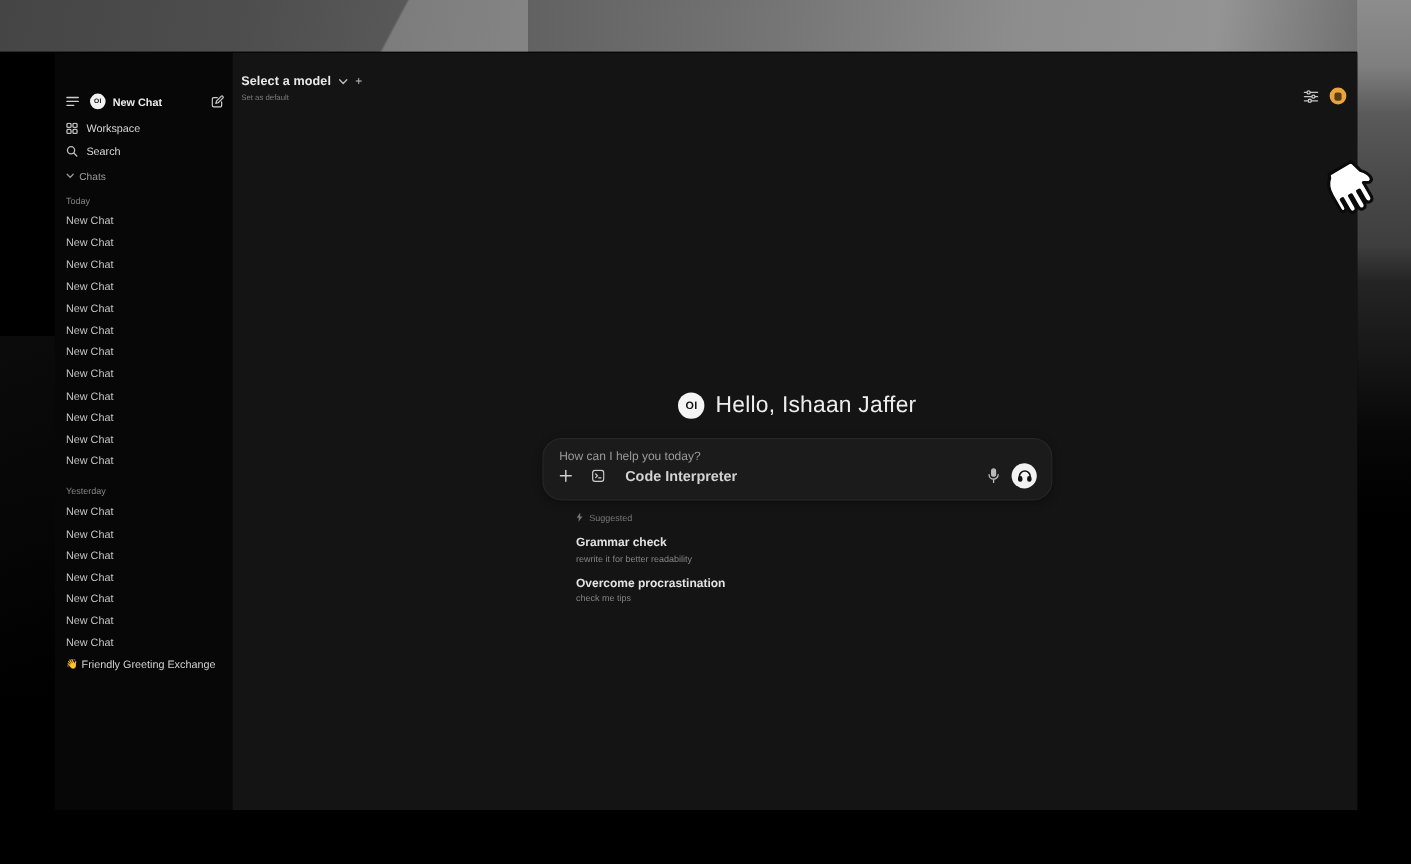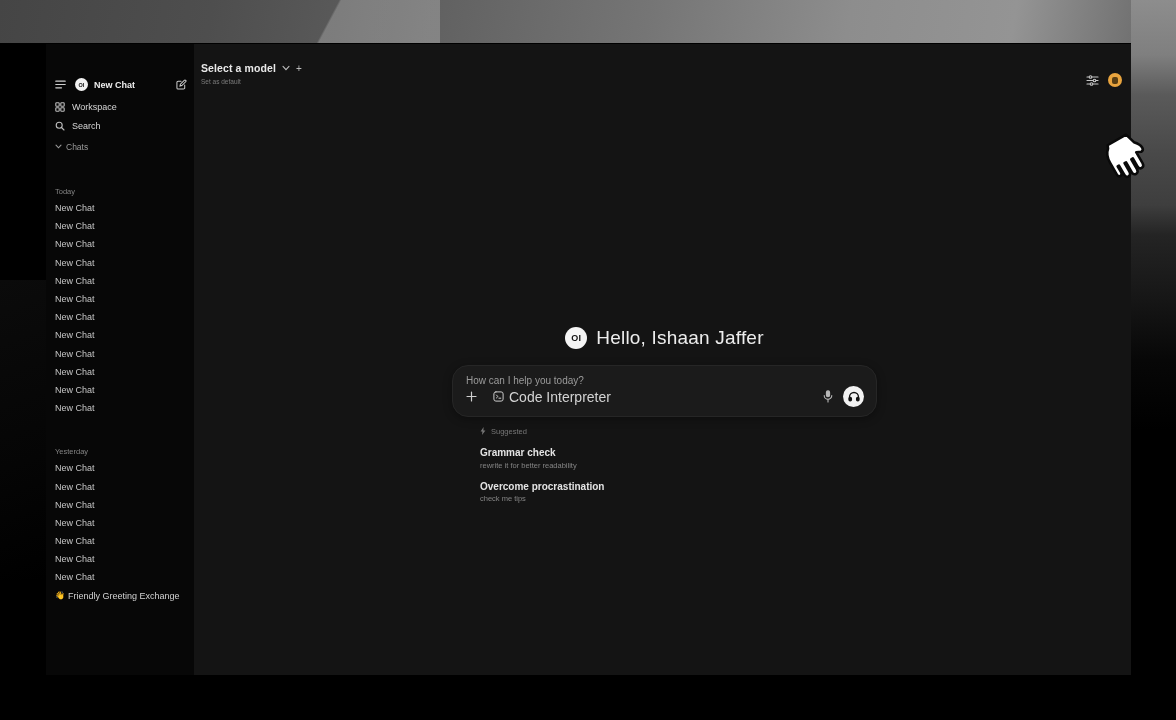--- a/index.html
+++ b/index.html
@@ -44,21 +44,21 @@
     width:13px;height:13px;border-radius:50%;background:#f2f2f2;color:#0b0b0b;
     font-size:5.5px;font-weight:800;display:flex;align-items:center;justify-content:center;
     margin-left:9px;letter-spacing:.2px;
   }
   .sb-title{font-size:9px;font-weight:700;color:#ededed;margin-left:6px;}
   .sb-spacer{flex:1;}
   .icon{display:inline-flex;align-items:center;justify-content:center;flex:none;}
   .icon svg{display:block;}
   .sb-nav{display:flex;align-items:center;gap:7px;height:19px;font-size:9px;color:#d6d6d6;cursor:default;}
   .sb-chats{display:flex;align-items:center;gap:4px;height:21px;font-size:8.5px;color:#9a9a9a;margin-top:1px;}
-  .sb-group-label{font-size:7.5px;color:#848484;height:15px;display:flex;align-items:flex-end;padding-bottom:3px;margin-top:24px;}
+  .sb-group-label{font-size:7.5px;color:#848484;height:15px;display:flex;align-items:flex-end;padding-bottom:3px;}
   .sb-chat{height:18.2px;display:flex;align-items:center;font-size:9px;color:#c6c6c6;white-space:nowrap;}
   .sb-group{margin-bottom:6px;}
   .sb-named{height:18.2px;display:flex;align-items:center;gap:3px;font-size:9px;color:#d2d2d2;white-space:nowrap;}
   .sb-emoji{font-size:8px;color:#f0b13c;line-height:1;}
 
   
   .main{position:relative;flex:1;background:#141414;}
   .model-bar{position:absolute;left:7px;top:18px;}
   .model-row{display:flex;align-items:center;gap:6px;color:#e9e9e9;}
   .model-label{font-size:10.5px;font-weight:700;letter-spacing:.1px;}
@@ -79,21 +79,21 @@
     box-sizing:border-box;height:52px;border-radius:16px;background:#1b1b1b;
     border:1px solid #262626;padding:8px 12px 8px 13px;
     display:flex;flex-direction:column;justify-content:center;
     box-shadow:0 2px 8px rgba(0,0,0,.35);
   }
   .composer-input{font-size:10px;color:#9b9b9b;background:transparent;border:none;outline:none;padding:0;width:100%;font-family:inherit;}
   .composer-input::placeholder{color:#9b9b9b;}
   .composer-row{display:flex;align-items:center;}
   .plus-btn{color:#cfcfcf;margin-right:16px;cursor:pointer;}
   .ci-pill{display:flex;align-items:center;gap:5px;color:#cdcdcd;cursor:pointer;}
-  .ci-label{font-size:14px;font-weight:400;color:#d3d3d3;}
+  .ci-label{font-size:12px;font-weight:700;color:#d3d3d3;margin-left:12px;}
   .row-spacer{flex:1;}
   .mic{color:#b9b9b9;margin-right:10px;cursor:pointer;}
   .voice-btn{
     width:21px;height:21px;border-radius:50%;background:#f2f2f2;color:#111;
     display:flex;align-items:center;justify-content:center;cursor:pointer;
   }
 
   .suggested{margin-top:9px;padding-left:28px;}
   .suggested-hdr{display:flex;align-items:center;gap:5px;color:#777;font-size:7.5px;height:10px;}
   .sg-item{margin-top:11px;cursor:pointer;}

